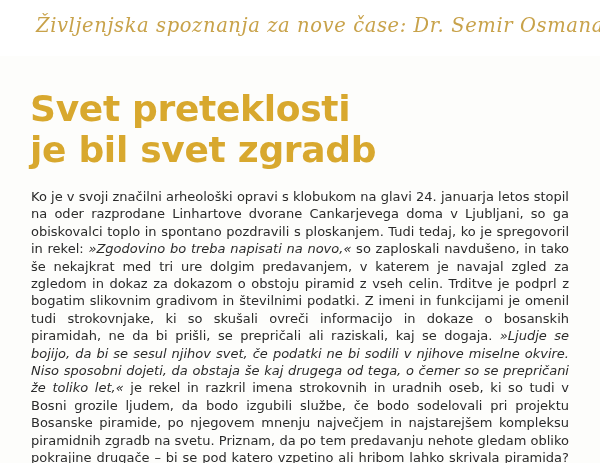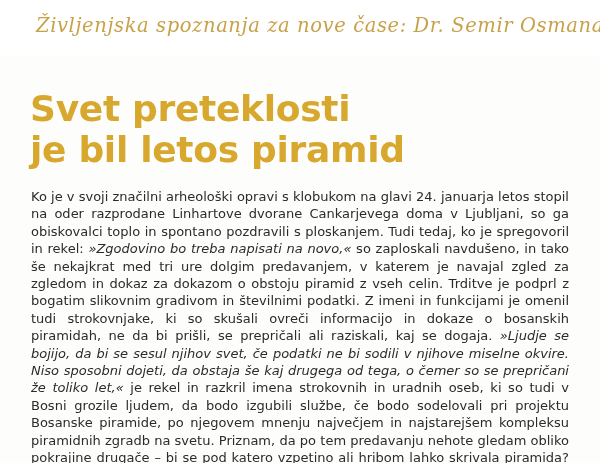--- a/index.html
+++ b/index.html
@@ -100,20 +100,20 @@
 <div class="page">
 
   <div class="edge-shade"></div>
 
   <div class="kicker-band">
     <div class="kicker">Življenjska spoznanja za nove čase: Dr. Semir Osmanagić</div>
   </div>
 
   <h1 class="headline">
     <span class="line1">Svet preteklosti</span>
-    <span class="line2">je bil letos piramid</span>
+    <span class="line2">je bil svet zgradb</span>
   </h1>
 
   <div class="body-copy">
     <p><span>Ko je v svoji značilni arheološki opravi s klobukom na glavi 24. januarja letos stopil na oder razprodane Linhartove dvorane Cankarjevega doma v Ljubljani, so ga obiskovalci toplo in spontano pozdravili s ploskanjem. Tudi tedaj, ko je spregovoril in rekel: </span><span class="q">»Zgodovino bo treba napisati na novo,«</span><span> so zaploskali navdušeno, in tako še nekajkrat med tri ure dolgim predavanjem, v katerem je navajal zgled za zgledom in dokaz za dokazom o obstoju piramid z vseh celin. Trditve je podprl z bogatim slikovnim gradivom in številnimi podatki. Z imeni in funkcijami je omenil tudi strokovnjake, ki so skušali ovreči informacijo in dokaze o bosanskih piramidah, ne da bi prišli, se prepričali ali raziskali, kaj se dogaja. </span><span class="q">»Ljudje se bojijo, da bi se sesul njihov svet, če podatki ne bi sodili v njihove miselne okvire. Niso sposobni dojeti, da obstaja še kaj drugega od tega, o čemer so se prepričani že toliko let,«</span><span> je rekel in razkril imena strokovnih in uradnih oseb, ki so tudi v Bosni grozile ljudem, da bodo izgubili službe, če bodo sodelovali pri projektu Bosanske piramide, po njegovem mnenju največjem in najstarejšem kompleksu piramidnih zgradb na svetu. Priznam, da po tem predavanju nehote gledam obliko pokrajine drugače – bi se pod katero vzpetino ali hribom lahko skrivala piramida? Pogovarjala sva se uro pred predavanjem v preddverju Hotela Slon.</span></p>
   </div>
 
 </div>
 
 </body></html>

